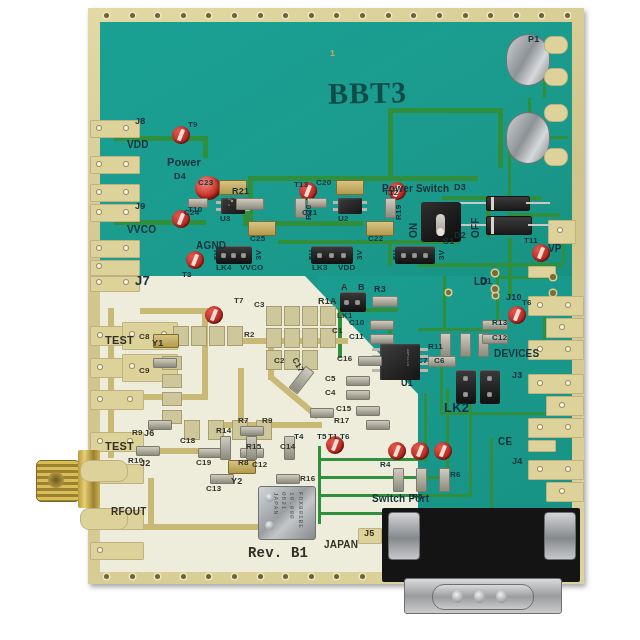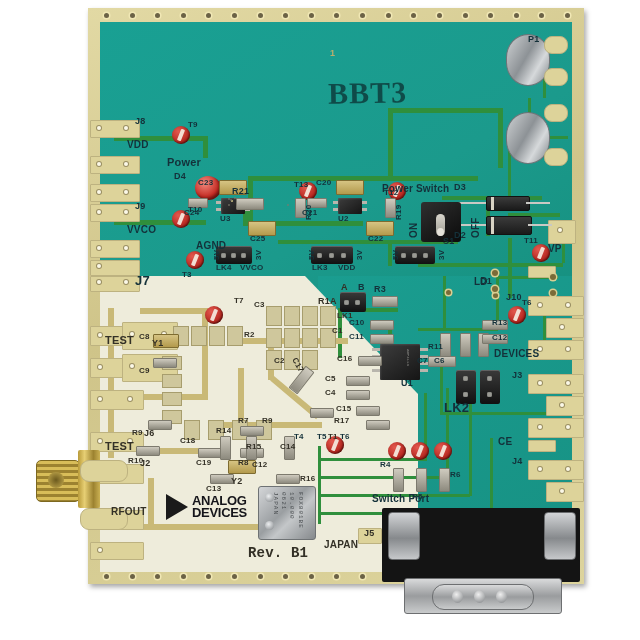--- a/index.html
+++ b/index.html
@@ -657,23 +657,16 @@
     <div class="sk" style="left:229px;top:424px;font-size:8px;">T5</div>
     <div class="sk" style="left:252px;top:424px;font-size:8px;">T6</div>
     <div class="sk" style="left:292px;top:452px;font-size:8px;">R4</div>
     <div class="sk" style="left:324px;top:484px;font-size:8px;">R5</div>
     <div class="sk" style="left:362px;top:462px;font-size:8px;">R6</div>
     <div class="sk" style="left:284px;top:485px;font-size:10px;">Switch Port</div>
 
     <div class="sk onc" style="left:23px;top:498px;font-size:10px;">RFOUT</div>
     <div class="sk onc" style="left:236px;top:531px;font-size:10px;">JAPAN</div>
 
-    <div class="adlogo" style="left:78px;top:486px;">
-      <div class="adtri"></div>
-      <div>
-        <div class="adwords">ANALOG</div>
-        <div class="adwords">DEVICES</div>
-      </div>
-    </div>
     <div class="sk onc" style="left:160px;top:537px;font-size:14px;font-family:'Liberation Mono',monospace;">Rev. B1</div>
 
   </div>
 </div>
 
 </body></html>

